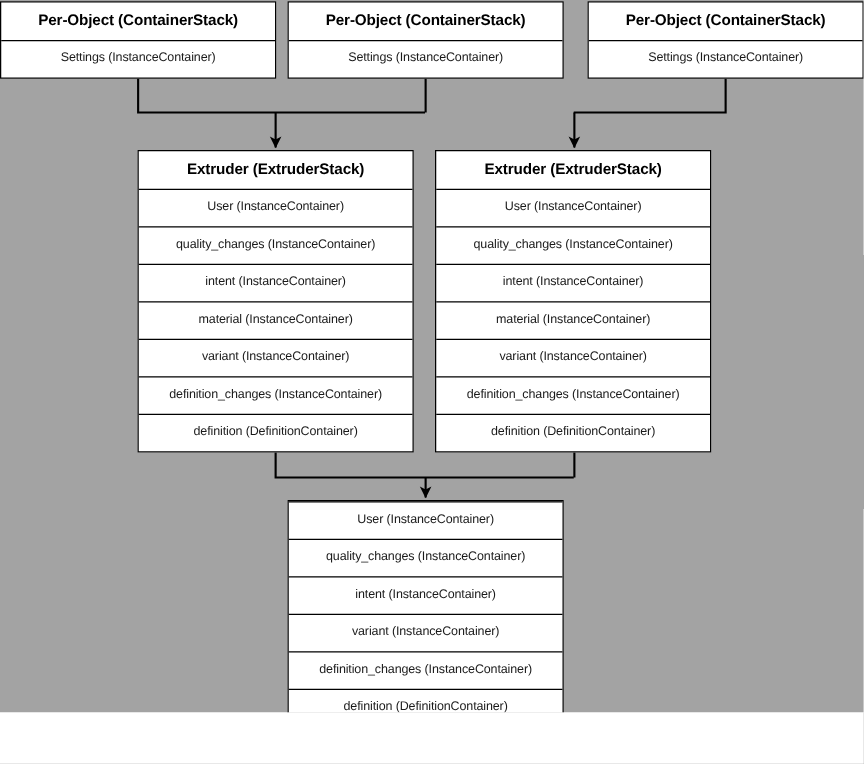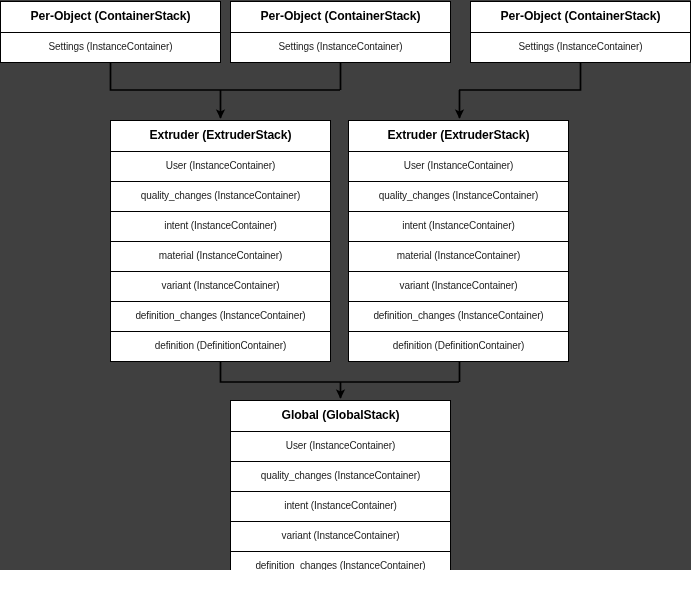--- a/index.html
+++ b/index.html
@@ -4,21 +4,21 @@
 <style>
   html, body {
     margin: 0;
     padding: 0;
     background: #ffffff;
   }
   #canvas {
     position: relative;
     width: 691px;
     height: 570px;
-    background: #404040;
+    background: #a3a3a3;
     overflow: hidden;
     font-family: "Liberation Sans", sans-serif;
   }
   .node {
     position: absolute;
     box-sizing: border-box;
     border: 1.6px solid #000000;
     background: #ffffff;
     z-index: 2;
   }
@@ -105,21 +105,20 @@
     <div class="row">User (InstanceContainer)</div>
     <div class="row">quality_changes (InstanceContainer)</div>
     <div class="row">intent (InstanceContainer)</div>
     <div class="row">material (InstanceContainer)</div>
     <div class="row">variant (InstanceContainer)</div>
     <div class="row">definition_changes (InstanceContainer)</div>
     <div class="row">definition (DefinitionContainer)</div>
   </div>
 
   <div class="node" style="left:230px; top:400px; width:221px;">
-    <div class="row header">Global (GlobalStack)</div>
     <div class="row">User (InstanceContainer)</div>
     <div class="row">quality_changes (InstanceContainer)</div>
     <div class="row">intent (InstanceContainer)</div>
     <div class="row">variant (InstanceContainer)</div>
     <div class="row">definition_changes (InstanceContainer)</div>
     <div class="row">definition (DefinitionContainer)</div>
   </div>
 
 </div>
 

